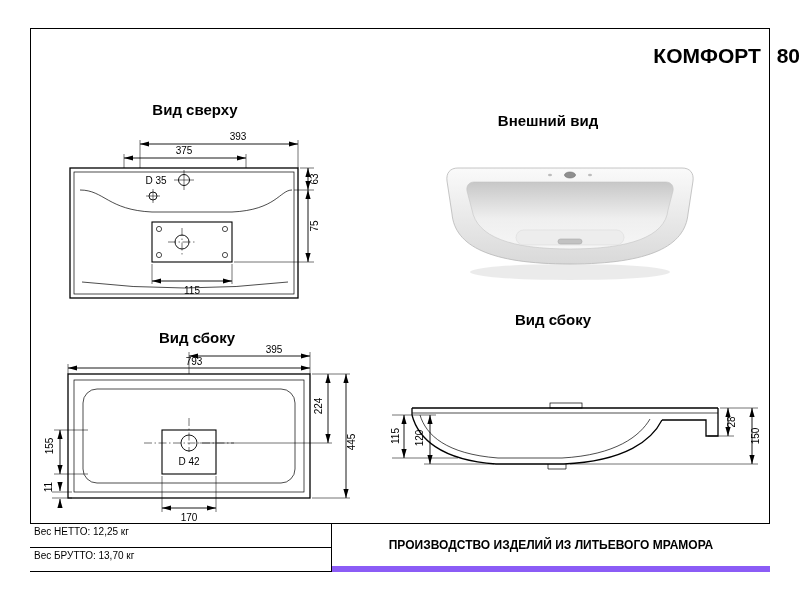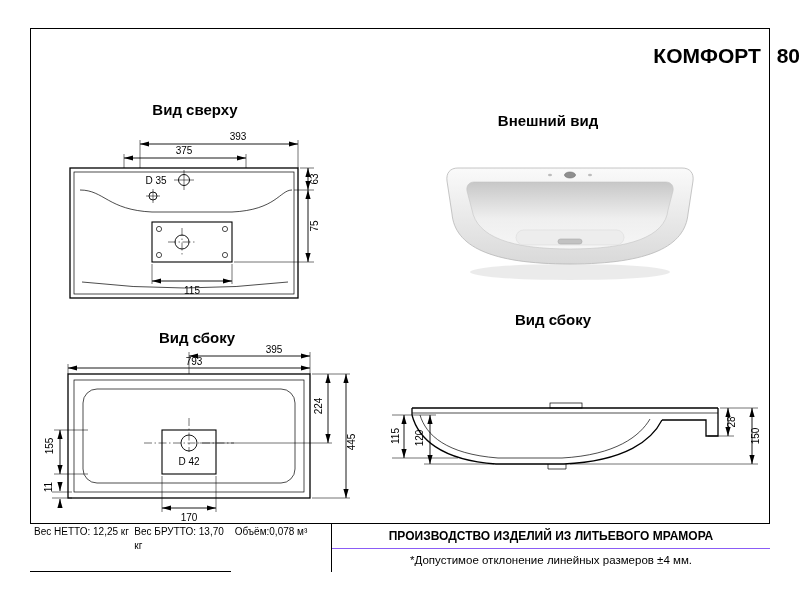--- a/index.html
+++ b/index.html
@@ -13,26 +13,26 @@
   .vl-bottom-left{left:122px;top:329px;width:150px}
   .vl-bottom-right{left:473px;top:311px;width:160px}
   svg.drawing{position:absolute}
   svg text{font-family:"Liberation Sans",sans-serif;font-size:10px;fill:#000}
   .o{stroke:#000;stroke-width:1.3;fill:none}
   .t{stroke:#000;stroke-width:.7;fill:none}
   .d{stroke:#000;stroke-width:.9;fill:none}
   .e{stroke:#000;stroke-width:.55;fill:none}
   .cl{stroke:#000;stroke-width:.55;fill:none;stroke-dasharray:8 2.5 1.5 2.5}
   .footer{position:absolute;left:30px;right:30px;bottom:28px;height:49px;border-top:1px solid #000;display:flex;background:#fff}
-  .footer-left{width:302px;border-right:1px solid #000;display:flex;}
+  .footer-left{width:302px;border-right:1px solid #000;display:flex;flex-direction:column}
   .frow{flex:1;font-size:10px;line-height:14px;padding:1px 0 0 4px;border-bottom:1px solid #000}
   .frow.last{border-bottom:none}
   .footer-right{flex:1;display:flex;flex-direction:column;text-align:center}
   .prow{flex:1;display:flex;align-items:center;justify-content:center;font-size:11.5px}
-  .prow.bold{font-weight:bold;font-size:12px;border-bottom:1px solid #8b5cf6}
+  .prow.bold{font-weight:bold;font-size:12px;border-bottom:6px solid #8b5cf6}
 </style>
 </head>
 <body>
 
 <svg width="0" height="0" style="position:absolute" aria-hidden="true">
   <defs>
     <marker id="arr" markerUnits="userSpaceOnUse" markerWidth="10" markerHeight="6" refX="9" refY="2.6" orient="auto-start-reverse">
       <path d="M0,0 L9,2.6 L0,5.2 Z" fill="#000"></path>
     </marker>
   </defs>
@@ -204,19 +204,17 @@
     <line class="e" x1="170" y1="76" x2="358" y2="76"></line>
     <line class="d" x1="352" y1="20" x2="352" y2="76" marker-start="url(#arr)" marker-end="url(#arr)"></line>
     <text x="359" y="48" text-anchor="middle" transform="rotate(-90 359 48)">150</text>
   </g>
 </svg>
 
 <div class="footer">
   <div class="footer-left">
     <div class="frow">Вес НЕТТО: 12,25 кг</div>
     <div class="frow">Вес БРУТТО: 13,70 кг</div>
-    <div class="frow last">Объём:0,078 м³</div>
   </div>
   <div class="footer-right">
     <div class="prow bold">ПРОИЗВОДСТВО ИЗДЕЛИЙ ИЗ ЛИТЬЕВОГО МРАМОРА</div>
-    <div class="prow">*Допустимое отклонение линейных размеров ±4 мм.</div>
   </div>
 </div>
 
 </body></html>

